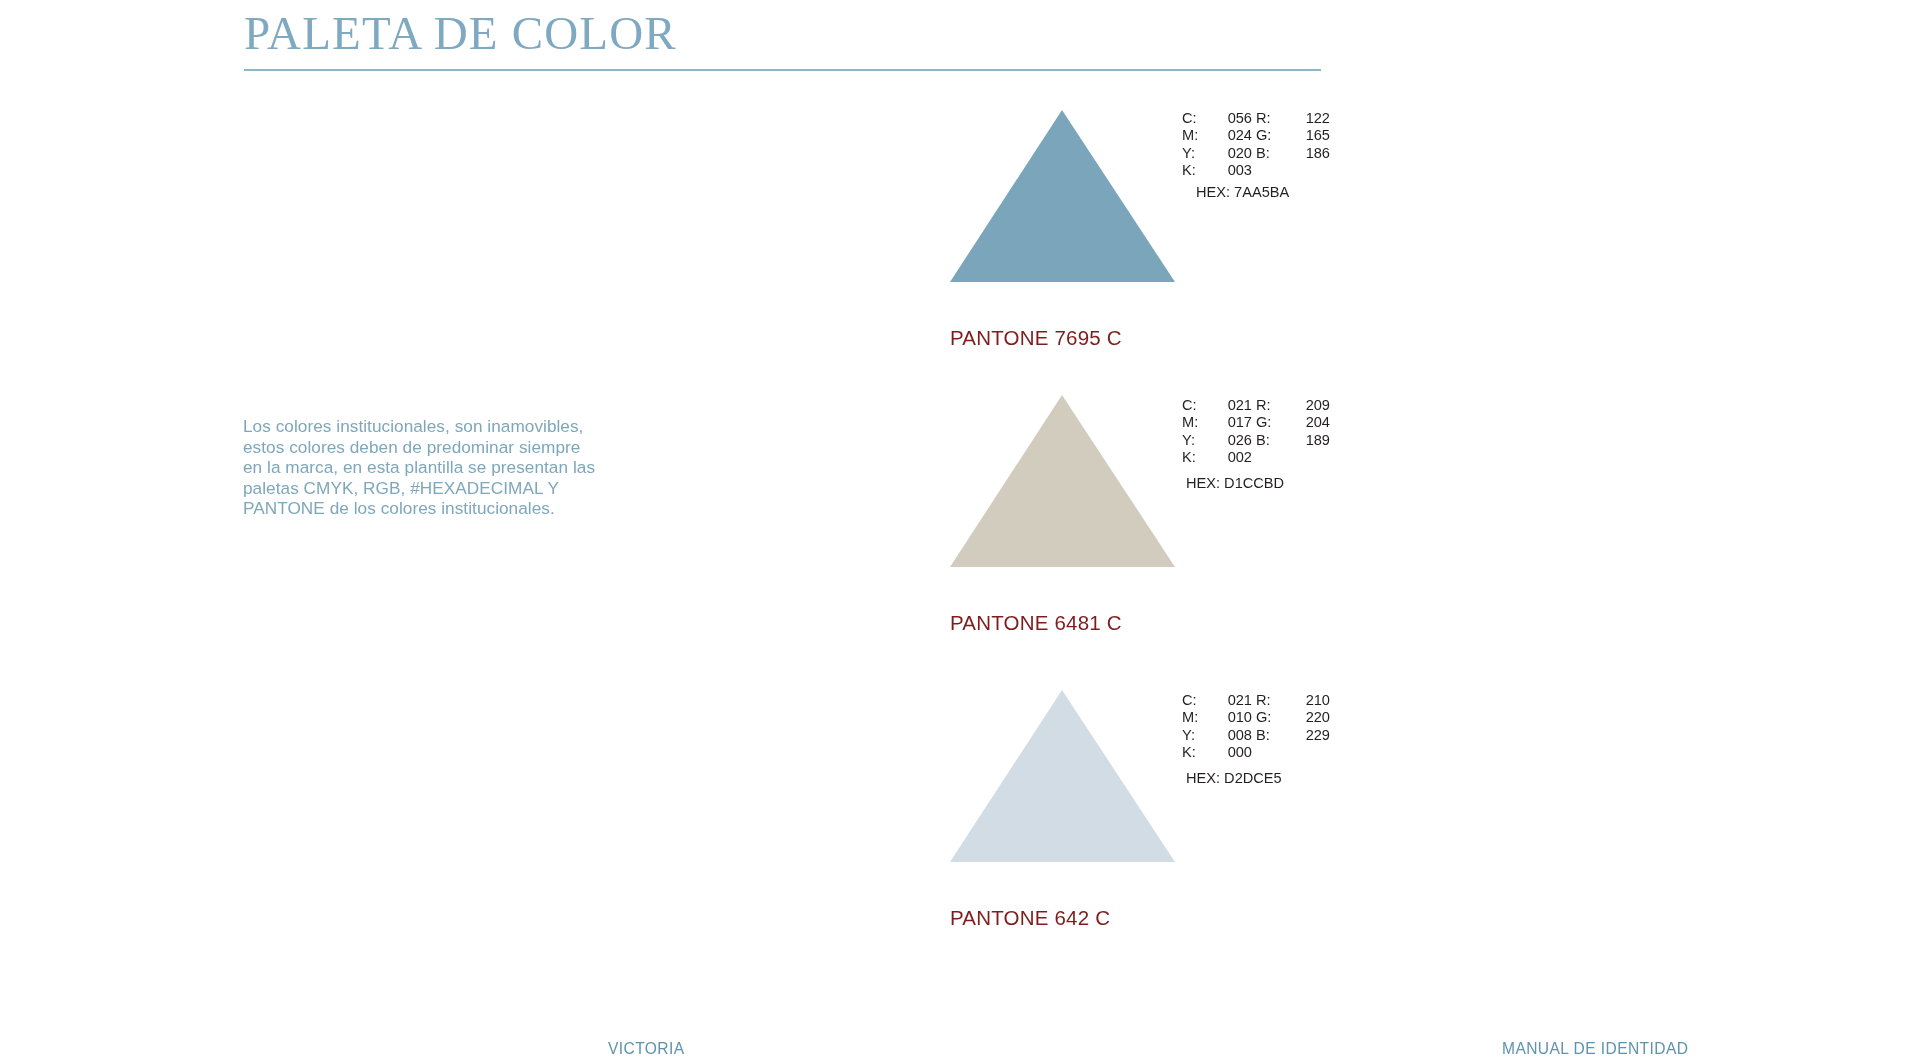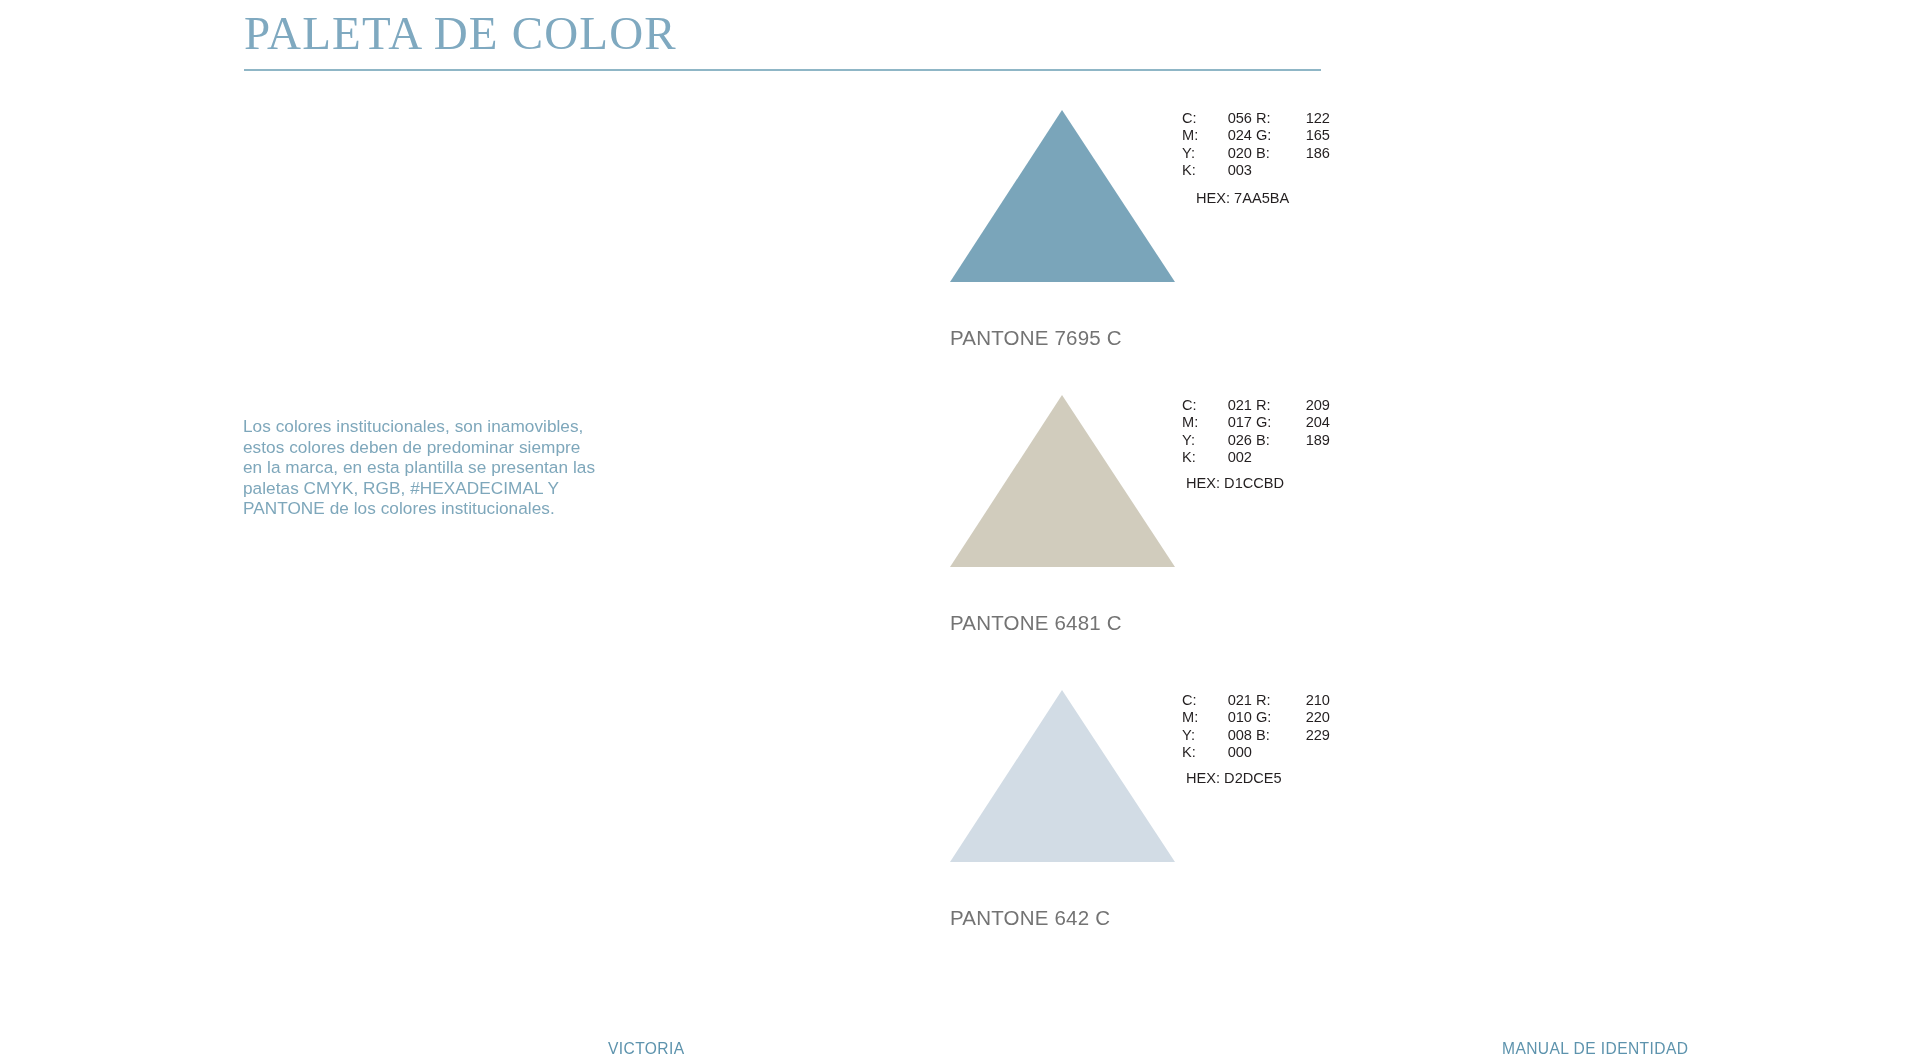--- a/index.html
+++ b/index.html
@@ -85,21 +85,21 @@
     border-bottom-style: solid;
     border-bottom-width: 172px;
   }
 
   .pantone-label {
     position: absolute;
     left: 0;
     top: 216px;
     font-size: 20.5px;
     line-height: 24px;
-    color: #737373;
+    color: #7f1d1d;
     letter-spacing: 0.2px;
     white-space: nowrap;
   }
 
   
   .specs {
     position: absolute;
     left: 232px;
     top: 8px;
     width: 210px;
@@ -121,21 +121,21 @@
 
   .hex-line {
     margin-top: 8px;
     font-size: 14.6px;
     line-height: 17.4px;
     color: #231f20;
     padding-left: 4px;
   }
 
   .block-1 .specs { top: 0px; }
-  .block-1 .hex-line { margin-top: 10px; padding-left: 14px; }
+  .block-1 .hex-line { margin-top: 4px; padding-left: 14px; }
   .block-2 .specs { top: 2px; }
   .block-3 .specs { top: 2px; }
 
   
   .footer-left {
     position: absolute;
     left: 608px;
     top: 1039px;
     font-size: 15.6px;
     line-height: 19px;

